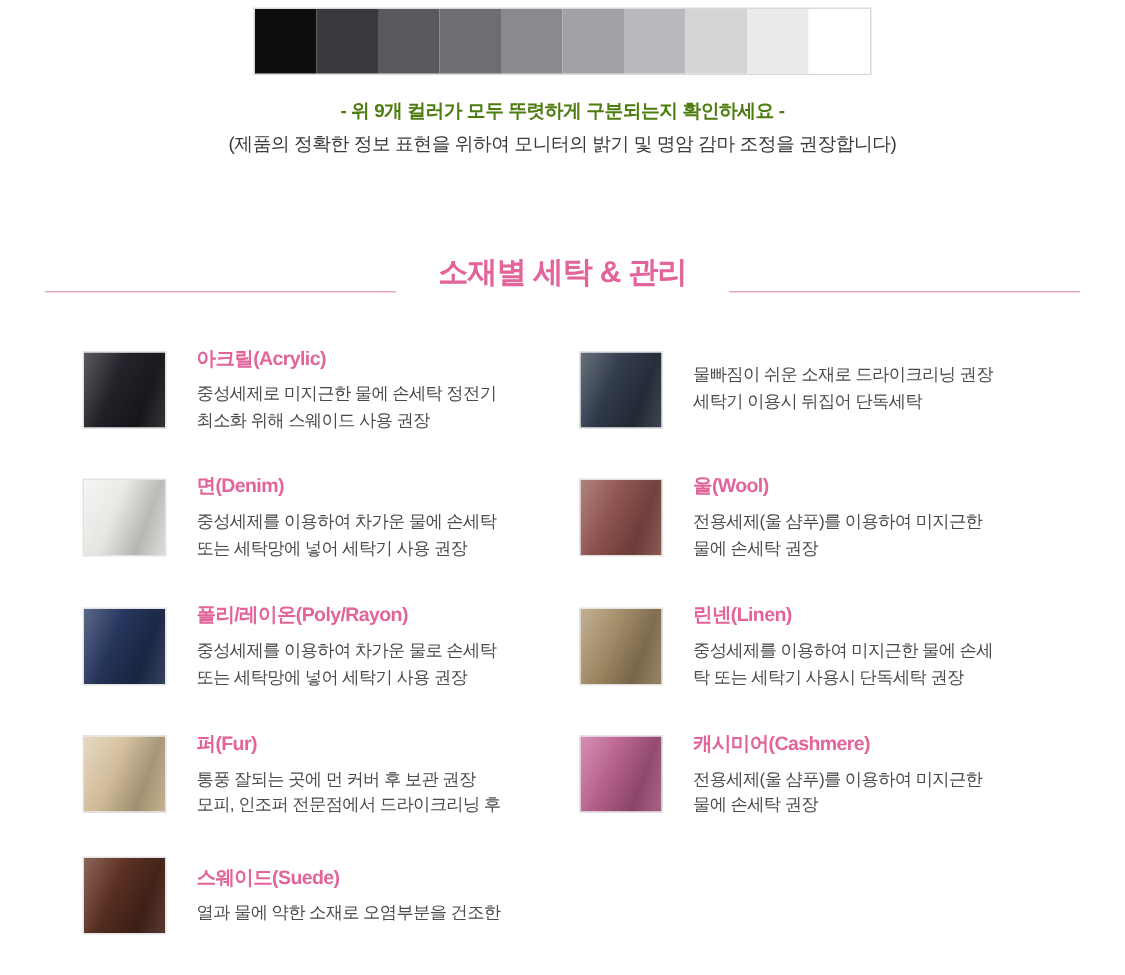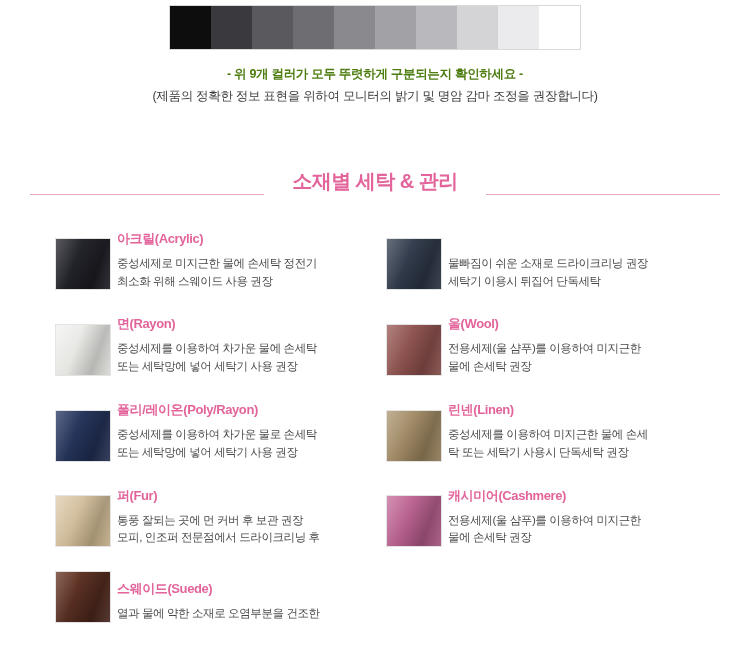--- a/index.html
+++ b/index.html
@@ -74,22 +74,22 @@
   .care-grid {
     margin: 34px auto 0;
     width: 640px;
     display: grid;
     grid-template-columns: 1fr 1fr;
     column-gap: 22px;
     row-gap: 24px;
   }
   .care-item {
     display: flex;
-    gap: 6px;
-    align-items: flex-end;
+    gap: 20px;
+    align-items: center;
   }
   .swatch {
     width: 56px;
     height: 52px;
     flex: 0 0 56px;
     border: 1px solid #e3e3e3;
     position: relative;
     overflow: hidden;
   }
   .swatch .sheen {
@@ -165,21 +165,21 @@
           <div>물빠짐이 쉬운 소재로 드라이크리닝 권장</div>
           <div>세탁기 이용시 뒤집어 단독세탁</div>
         </div>
       </div>
     </div>
     <div class="care-item">
       <div class="swatch" style="background: linear-gradient(135deg, rgb(242, 242, 240) 0%, rgb(216, 216, 212) 100%);">
         <div class="sheen" style="background: linear-gradient(110deg, rgba(255, 255, 255, 0.22) 0%, rgba(255, 255, 255, 0) 38%, rgba(0, 0, 0, 0.18) 72%, rgba(255, 255, 255, 0.12) 100%);"></div>
       </div>
       <div class="care-text">
-        <div class="care-name">면(Rayon)</div>
+        <div class="care-name">면(Denim)</div>
         <div class="care-desc">
           <div>중성세제를 이용하여 차가운 물에 손세탁</div>
           <div>또는 세탁망에 넣어 세탁기 사용 권장</div>
         </div>
       </div>
     </div>
     <div class="care-item">
       <div class="swatch" style="background: linear-gradient(135deg, rgb(155, 95, 91) 0%, rgb(123, 67, 64) 100%);">
         <div class="sheen" style="background: linear-gradient(110deg, rgba(255, 255, 255, 0.22) 0%, rgba(255, 255, 255, 0) 38%, rgba(0, 0, 0, 0.18) 72%, rgba(255, 255, 255, 0.12) 100%);"></div>
       </div>

